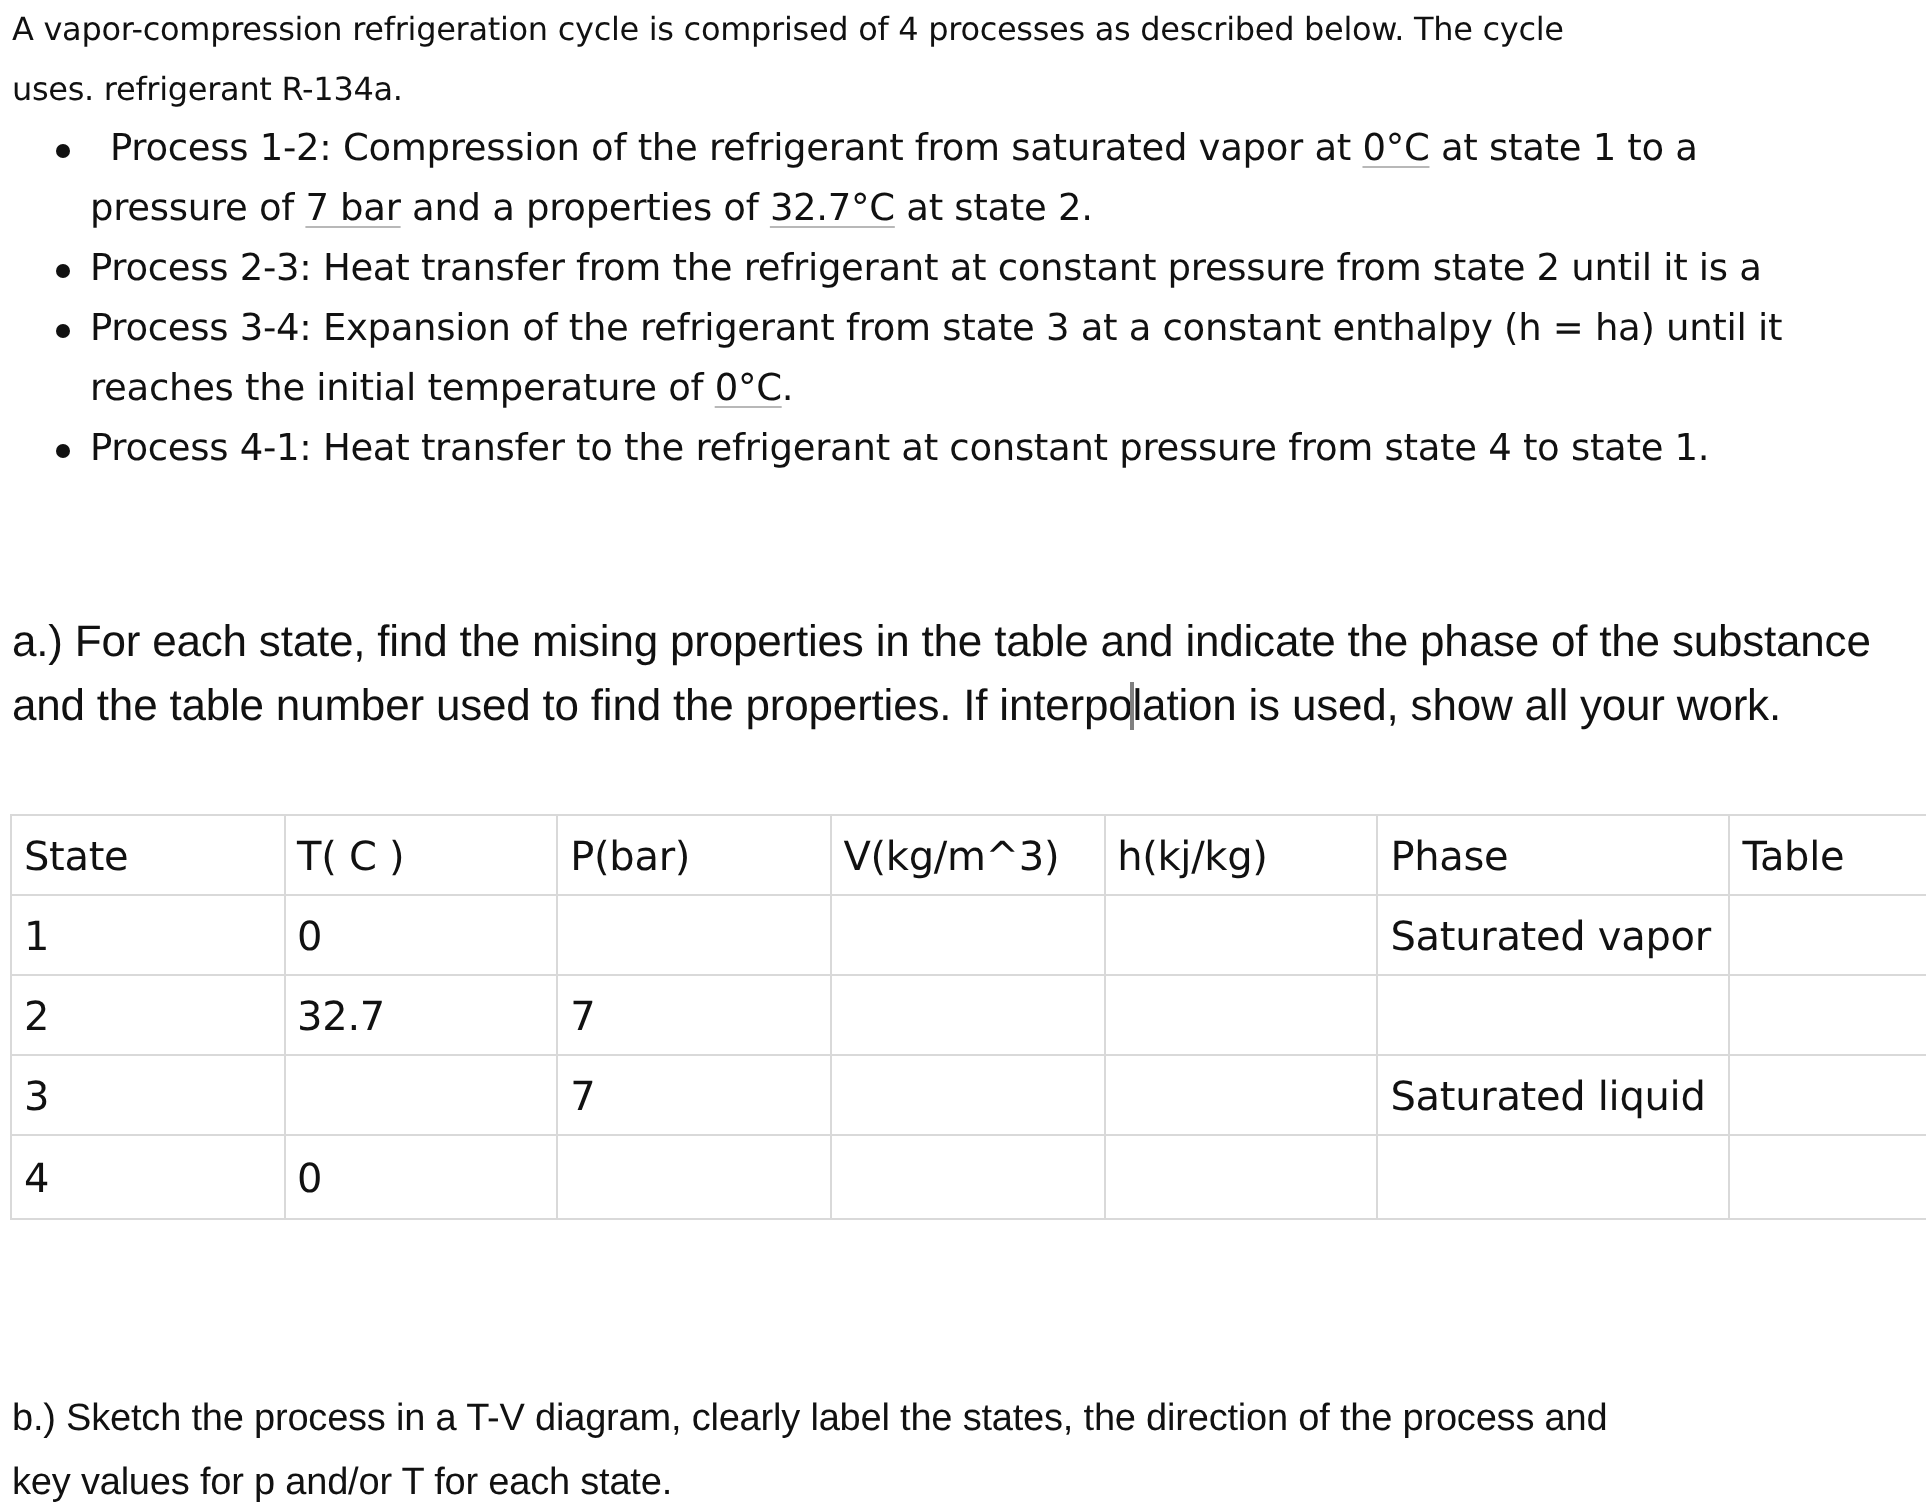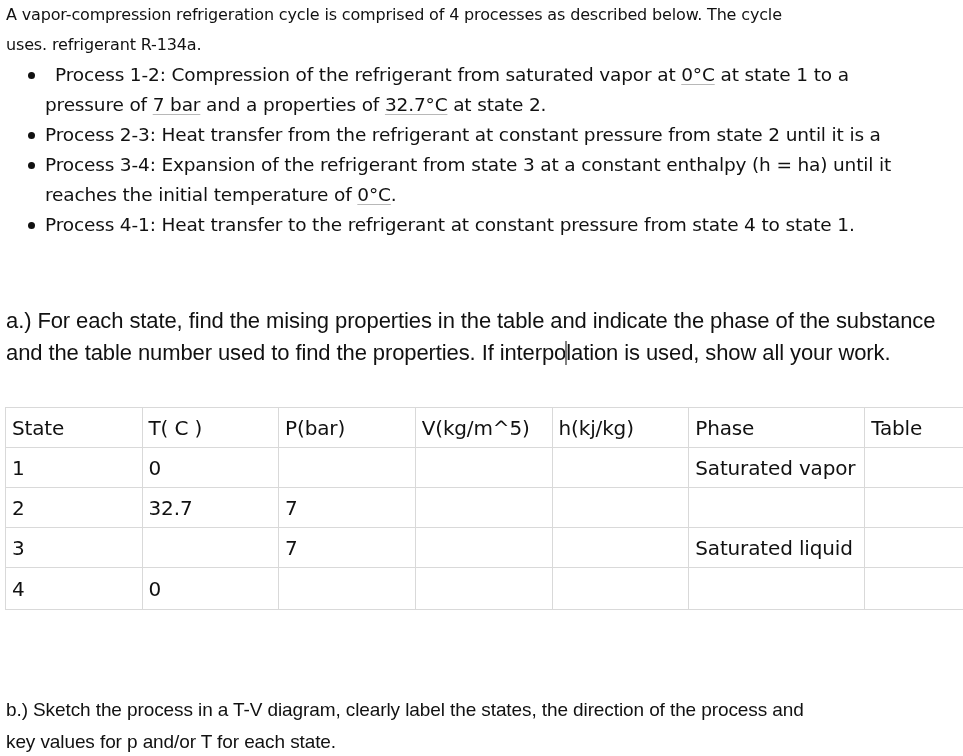--- a/index.html
+++ b/index.html
@@ -167,21 +167,21 @@
     <span class="line">a.) For each state, find the mising properties in the table and indicate the phase of the substance</span>
     <span class="line"><span>and the table number used to find the properties. If interpo</span><span class="caret"></span><span>lation is used, show all your work.</span></span>
   </div>
 
   <table class="props">
     <tbody>
         <tr>
       <th class="c0">State</th>
       <th class="c1">T( C )</th>
       <th class="c2">P(bar)</th>
-      <th class="c3">V(kg/m^5)</th>
+      <th class="c3">V(kg/m^3)</th>
       <th class="c4">h(kj/kg)</th>
       <th class="c5">Phase</th>
       <th class="c6 last">Table</th>
     </tr>
     <tr>
       <td>1</td>
       <td>0</td>
       <td></td>
       <td></td>
       <td></td>

